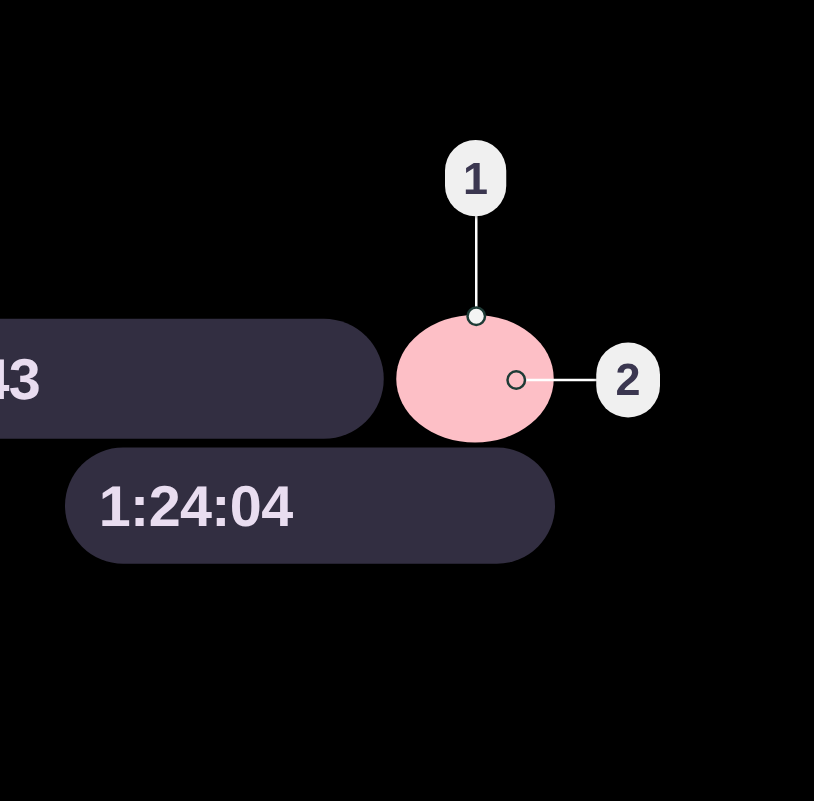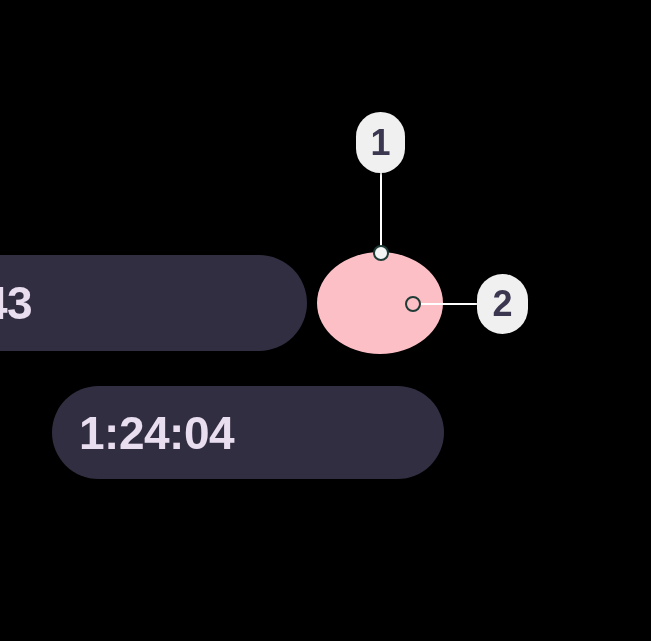--- a/index.html
+++ b/index.html
@@ -37,21 +37,21 @@
     left: -150px;
     top: 255px;
     width: 457px;
     height: 96px;
     border-radius: 48px;
     padding-left: 132px;
   }
 
   #pill-time {
     left: 52px;
-    top: 386px;
+    top: 358px;
     width: 392px;
     height: 93px;
     border-radius: 47px;
     padding-left: 27px;
   }
 
   
   #target-highlight {
     position: absolute;
     left: 317px;

